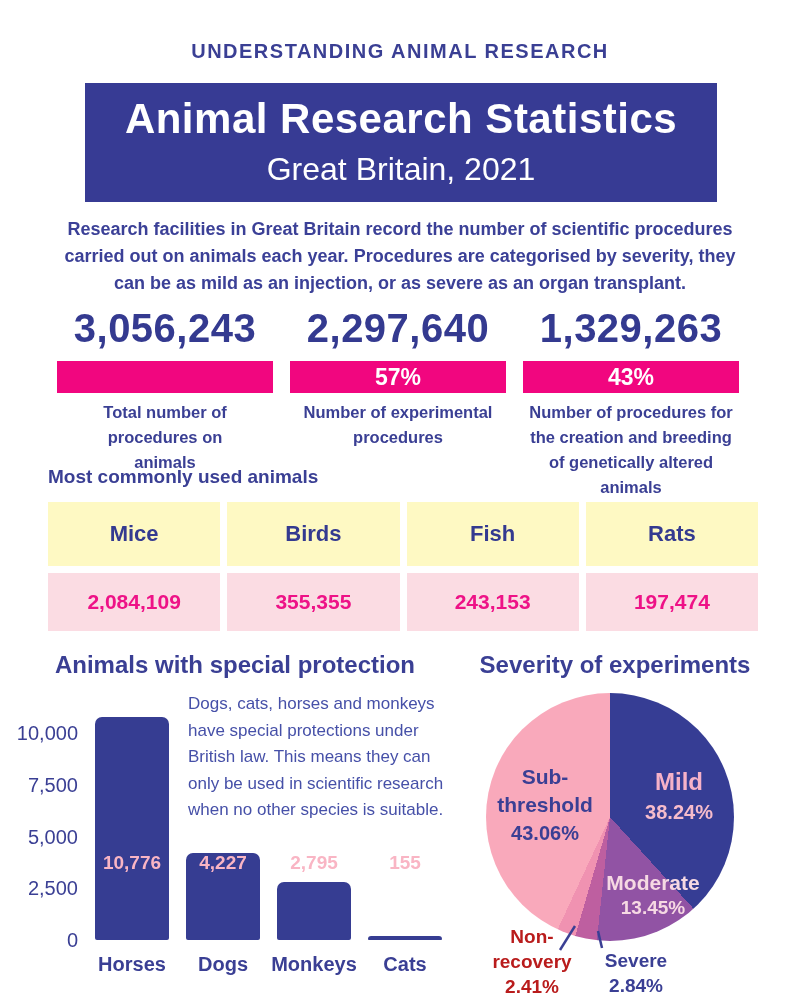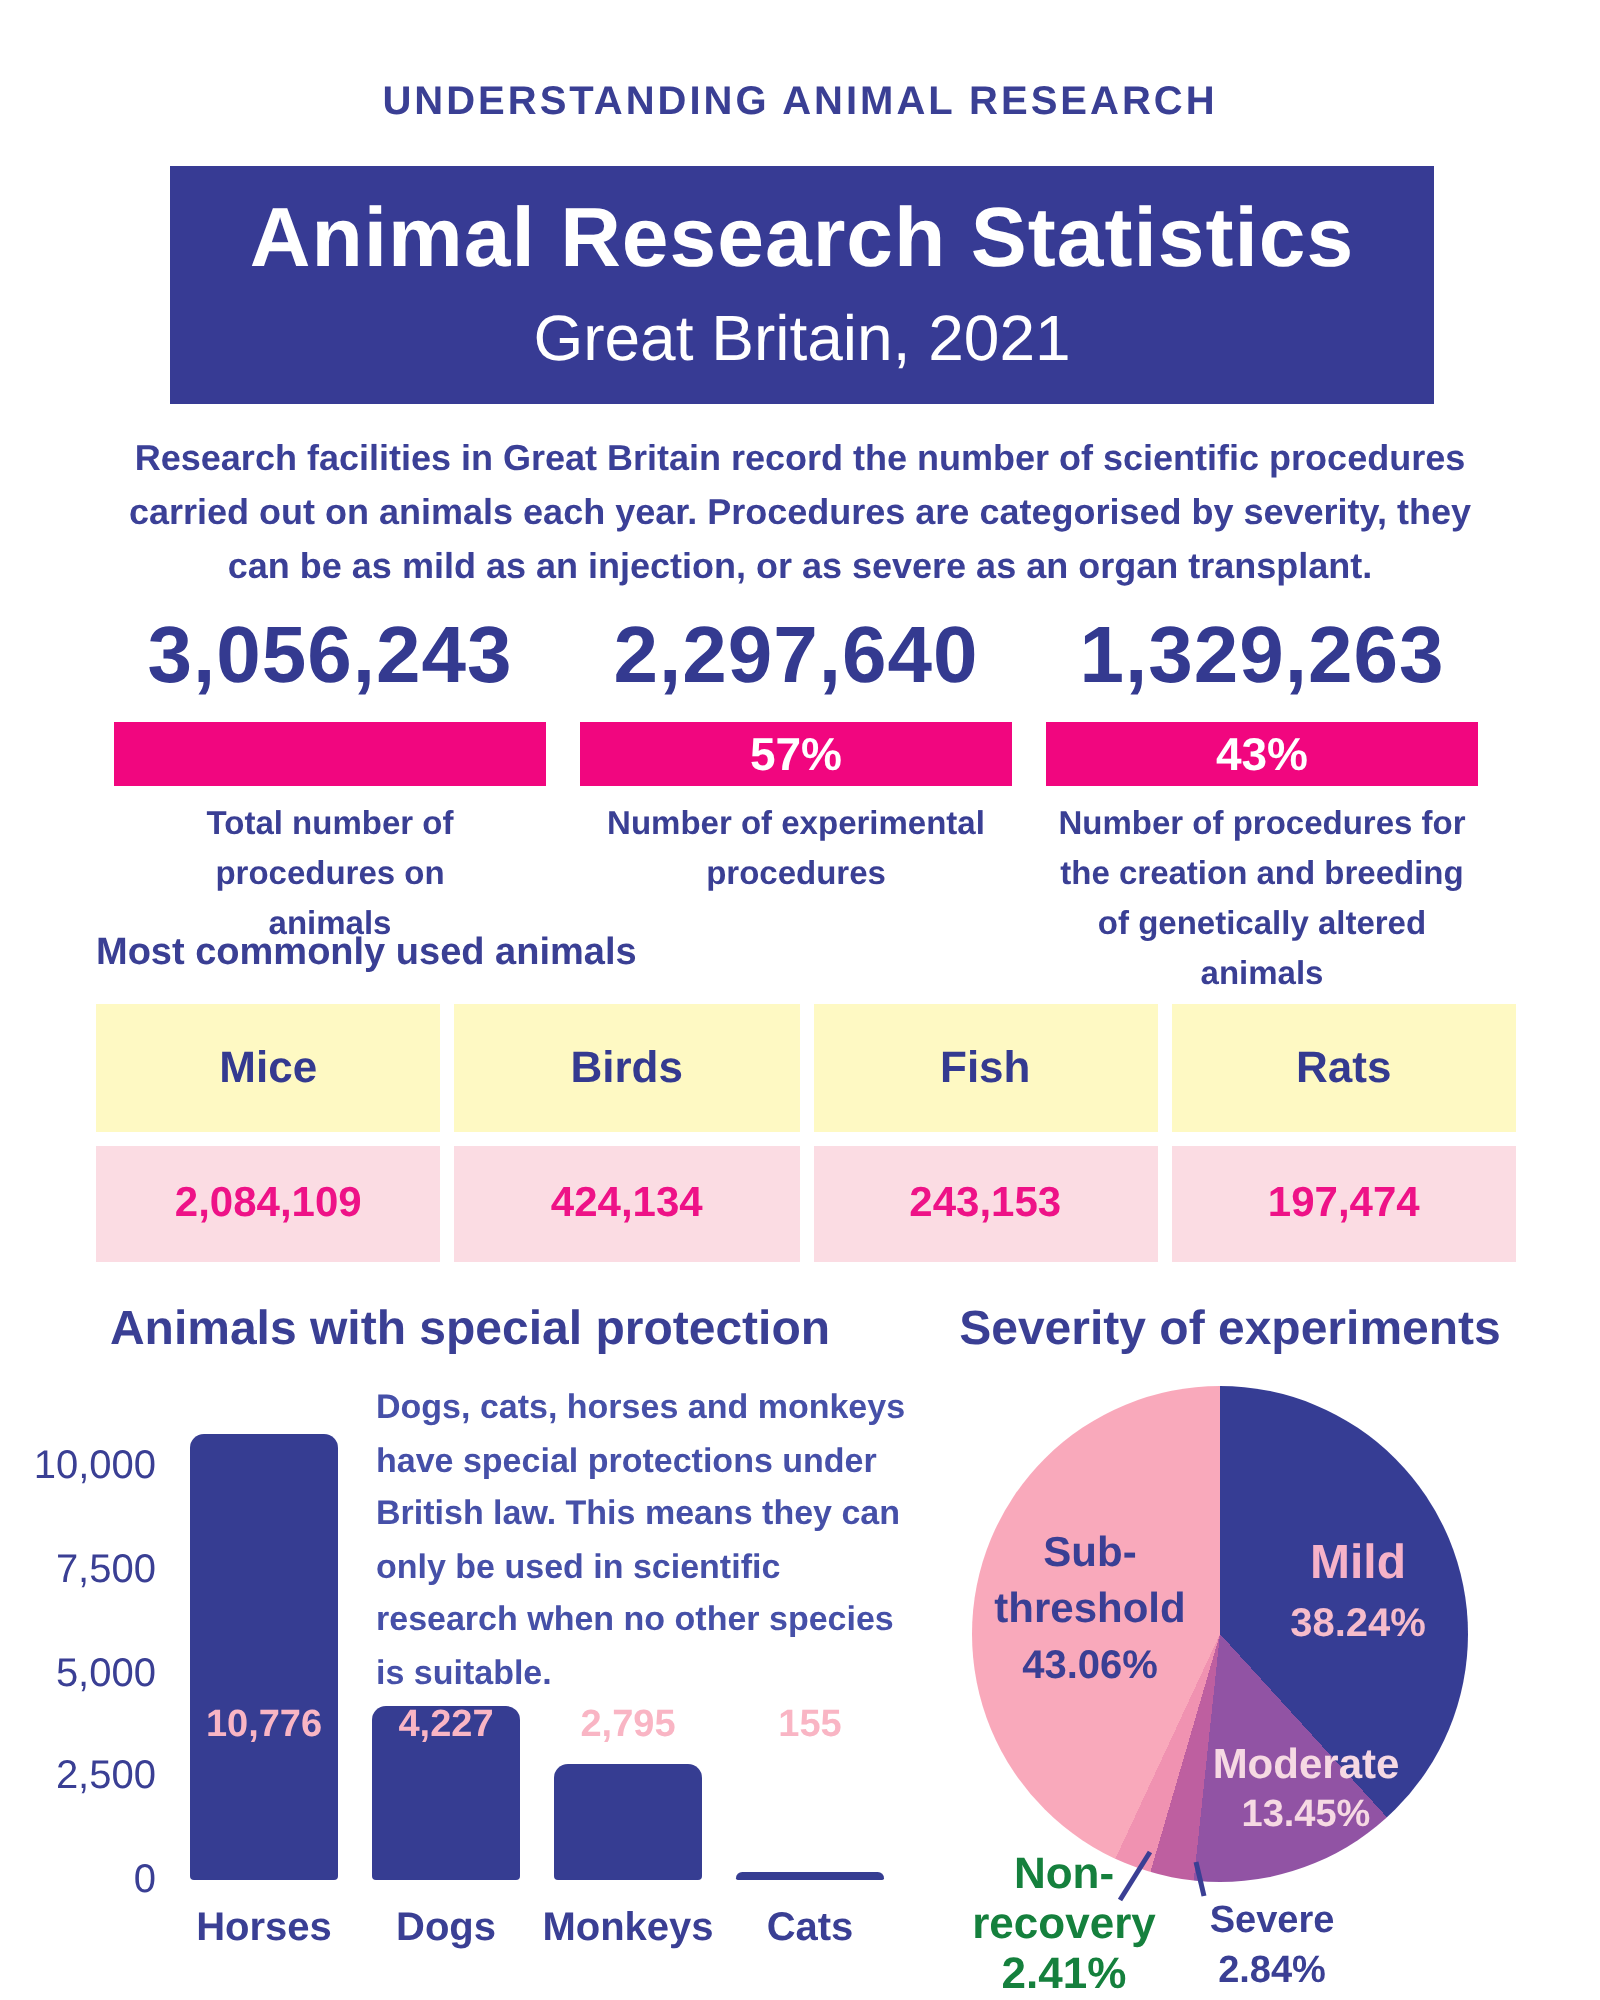--- a/index.html
+++ b/index.html
@@ -35,42 +35,42 @@
   .trow + .trow { margin-top:7px; }
   .tcell { width:173px; text-align:center; font-weight:bold; }
   .thead .tcell { background:#fef9c3; height:64px; line-height:64px; color:#343A90; font-size:22px; }
   .tvals .tcell { background:#FBDCE3; height:58px; line-height:58px; color:#EE1287; font-size:21px; }
 
   
   .bar-chart { position:absolute; left:30px; top:645px; width:410px; height:355px; }
   .chart-title { position:absolute; top:6px; left:0; width:100%; text-align:center;
                  color:#3A3F94; font-size:24px; font-weight:bold; }
   .bar-note { position:absolute; left:158px; top:46px; width:274px;
-              color:#4650A8; font-size:17px; line-height:26.5px;font-weight:bold; }
+              color:#4650A8; font-size:17px; line-height:26.5px; }
   .ytick { position:absolute; left:-14px; width:62px; text-align:right;
            color:#3A3F94; font-size:20px; line-height:24px; }
   .bars { position:absolute; left:65px; top:55px; height:240px; display:flex; gap:17px; align-items:flex-end; }
   .bar-slot { position:relative; width:74px; height:240px; display:flex; flex-direction:column; justify-content:flex-end; }
   .bar { width:74px; background:#363D92; border-radius:7px 7px 2px 2px; }
   .bar-value { position:absolute; bottom:66px; left:-8px; right:-8px; text-align:center;
                color:#F9B5C4; font-size:19px; font-weight:bold; }
   .bar-xlabel { position:absolute; bottom:-36px; left:-14px; right:-14px; text-align:center;
                 color:#3A3F94; font-size:20px; font-weight:bold; }
 
   
   .pie-chart { position:absolute; left:430px; top:645px; width:370px; height:355px; }
   .pie { position:absolute; left:56px; top:48px; width:248px; height:248px; border-radius:50%; }
   .pie-label { position:absolute; text-align:center; font-weight:bold; }
   .lbl-sub { left:48px; top:118px; width:134px; color:#3A3F94; font-size:21px; line-height:28px; }
   .lbl-sub .pct { font-size:20px; }
   .lbl-mild { left:189px; top:122px; width:120px; color:#F6B2C8; font-size:24px; line-height:30px; }
   .lbl-mild .pct { font-size:20px; color:#F6BCCB; }
   .lbl-mod { left:153px; top:225px; width:140px; color:#F6D9E3; font-size:21px; line-height:25px; }
   .lbl-mod .pct { font-size:19px; }
-  .lbl-nonrec { left:42px; top:279px; width:120px; color:#15803d; font-size:22px; line-height:25px; }
+  .lbl-nonrec { left:42px; top:279px; width:120px; color:#b91c1c; font-size:19px; line-height:25px; }
   .lbl-nonrec .inner { display:inline-block; width:96px; }
   .lbl-sev { left:146px; top:303px; width:120px; color:#3A3F94; font-size:19px; line-height:25px; }
   .leader-lines { position:absolute; left:0; top:0; }
 </style>
 </head>
 <body>
 
 <div class="canvas">
 
   <div class="kicker">UNDERSTANDING ANIMAL RESEARCH</div>
@@ -104,21 +104,21 @@
 
   <div class="animals-table">
     <div class="trow thead">
       <div class="tcell">Mice</div>
       <div class="tcell">Birds</div>
       <div class="tcell">Fish</div>
       <div class="tcell">Rats</div>
     </div>
     <div class="trow tvals">
       <div class="tcell">2,084,109</div>
-      <div class="tcell">424,134</div>
+      <div class="tcell">355,355</div>
       <div class="tcell">243,153</div>
       <div class="tcell">197,474</div>
     </div>
   </div>
 
   <section class="bar-chart">
     <div class="chart-title">Animals with special protection</div>
     <div class="bar-note">Dogs, cats, horses and monkeys have special protections under British law. This means they can only be used in scientific research when no other species is suitable.</div>
 
     <div class="ytick" style="top: 283px;">0</div>

